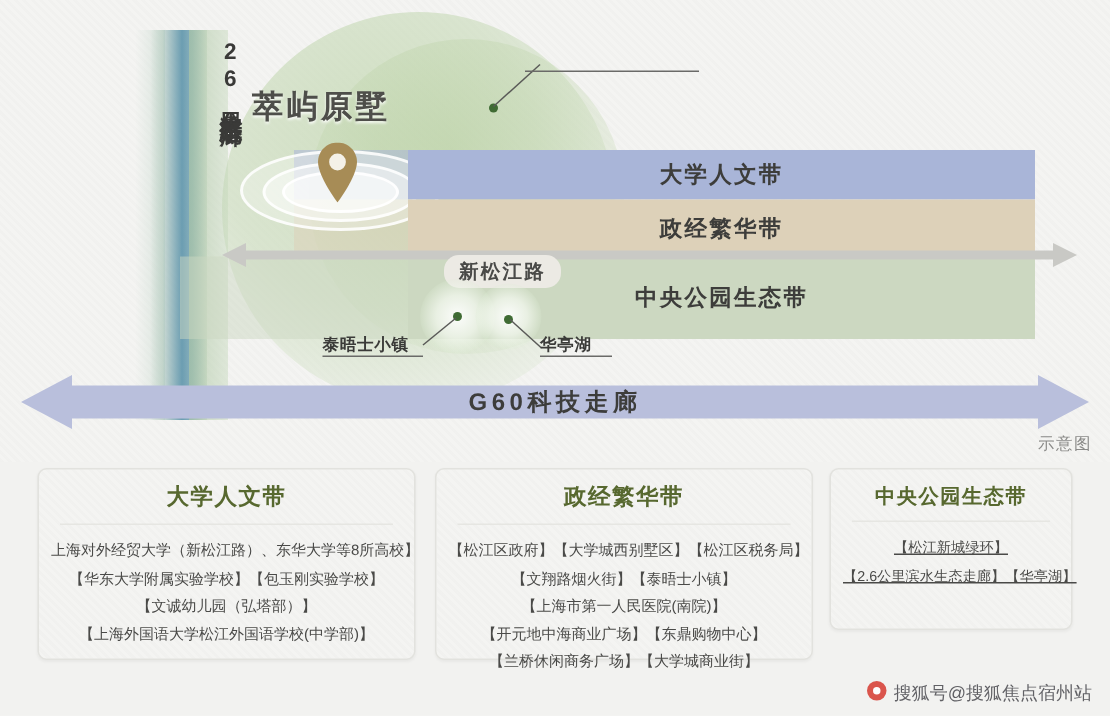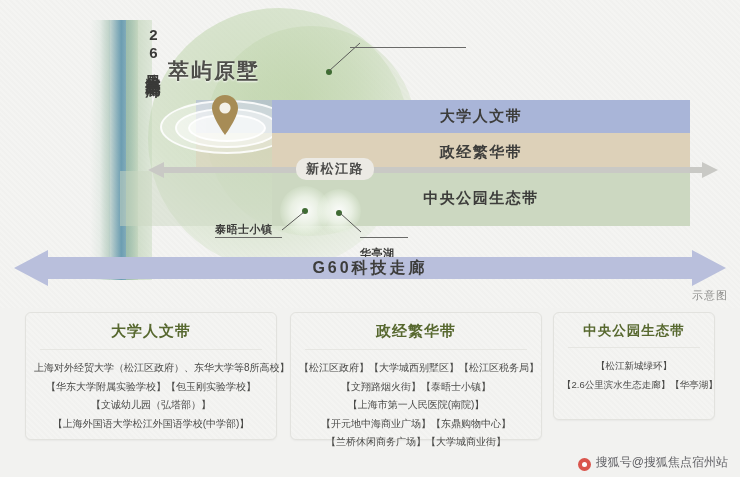--- a/index.html
+++ b/index.html
@@ -71,21 +71,21 @@
   .band-eco-gov{left:272px;top:133px;width:418px;height:38px;background:#ddd1b9;}
   .band-park{left:272px;top:171px;width:418px;height:55px;background:#ccd8c1;}
   
   .band-ext{position:absolute;}
   .ext-uni{left:196px;top:100px;width:76px;height:33px;background:rgba(169,181,216,.55);}
   .ext-gov{left:196px;top:133px;width:76px;height:38px;background:rgba(221,209,185,.55);}
   .ext-park{left:120px;top:171px;width:152px;height:55px;background:rgba(204,216,193,.5);}
   
   .road-arrow{position:absolute;left:148px;top:161px;width:570px;height:18px;}
   .road-label{
-    position:absolute;left:296px;top:158px;padding:2px 10px;border-radius:10px;
+    position:absolute;left:296px;top:170px;padding:2px 10px;border-radius:10px;
     background:#eceae4;font-size:13px;font-weight:700;color:#4a4a48;letter-spacing:1.5px;
   }
   
   .dot{position:absolute;width:6px;height:6px;border-radius:50%;background:#3f6b33;}
   .anno{
     position:absolute;font-size:11px;color:#3b3b39;font-weight:600;
     white-space:nowrap;letter-spacing:.5px;
   }
   .anno-rule{position:absolute;height:1px;background:#6a6a68;}
   
@@ -116,24 +116,24 @@
   .card-2{left:290px;width:252px;height:128px;}
   .card-3{left:553px;width:162px;height:108px;}
   .card-title{
     text-align:center;font-size:15px;font-weight:700;color:#57682f;
     letter-spacing:1px;padding:9px 0 8px;
   }
   .card-3 .card-title{font-size:13.5px;padding:9px 0 7px;}
   .card-divider{height:1px;background:#e6e6e2;margin:0 14px;}
   .card-body{padding:9px 8px 0;text-align:center;}
   .card-line{font-size:10px;color:#4a4a48;line-height:1.85;white-space:nowrap;}
-  .card-3 .card-line{font-size:9.5px;line-height:1.95;}
+  .card-3 .card-line{font-size:9.5px;line-height:1.95;text-decoration:underline;}
   
   .watermark{
-    position:absolute;right:12px;bottom:6px;display:flex;align-items:flex-end;gap:5px;
+    position:absolute;right:12px;bottom:6px;display:flex;align-items:flex-start;gap:5px;
     font-size:12px;color:#55555a;opacity:.92;
   }
   .wm-logo{
     width:13px;height:13px;border-radius:50%;
     background:#d8483f;display:inline-block;position:relative;
   }
   .wm-logo::after{content:"";position:absolute;left:4px;top:4px;width:5px;height:5px;
     border-radius:50%;background:#fff;}
 </style>
 </head>
@@ -193,38 +193,38 @@
 
   <svg style="position:absolute;left:280px;top:210px;width:28px;height:22px;">
     <line x1="24" y1="2" x2="2" y2="20" stroke="#5a5a58" stroke-width="1"></line>
   </svg>
   <div class="anno" style="left:215px;top:222px;">泰晤士小镇</div>
   <div class="anno-rule" style="left:215px;top:237px;width:67px;"></div>
 
   <svg style="position:absolute;left:339px;top:212px;width:26px;height:22px;">
     <line x1="1" y1="1" x2="22" y2="20" stroke="#5a5a58" stroke-width="1"></line>
   </svg>
-  <div class="anno" style="left:360px;top:222px;margin-top:24px;">华亭湖</div>
+  <div class="anno" style="left:360px;top:222px;">华亭湖</div>
   <div class="anno-rule" style="left:360px;top:237px;width:48px;"></div>
 
   <svg class="g60" viewBox="0 0 712 40" preserveAspectRatio="none">
     <polygon points="0,20 34,2 34,9 678,9 678,2 712,20 678,38 678,31 34,31 34,38" fill="#b9bfdc"></polygon>
   </svg>
   <div class="g60-label">G60科技走廊</div>
 
   <div class="legend-note">示意图</div>
 </div>
 
 <div id="cards">
 
   <div class="card card-1">
     <div class="card-title">大学人文带</div>
     <div class="card-divider"></div>
     <div class="card-body">
-      <div class="card-line">上海对外经贸大学（松江区政府）、东华大学等8所高校】</div>
+      <div class="card-line">上海对外经贸大学（新松江路）、东华大学等8所高校】</div>
       <div class="card-line">【华东大学附属实验学校】【包玉刚实验学校】</div>
       <div class="card-line">【文诚幼儿园（弘塔部）】</div>
       <div class="card-line">【上海外国语大学松江外国语学校(中学部)】</div>
     </div>
   </div>
 
   <div class="card card-2">
     <div class="card-title">政经繁华带</div>
     <div class="card-divider"></div>
     <div class="card-body">

